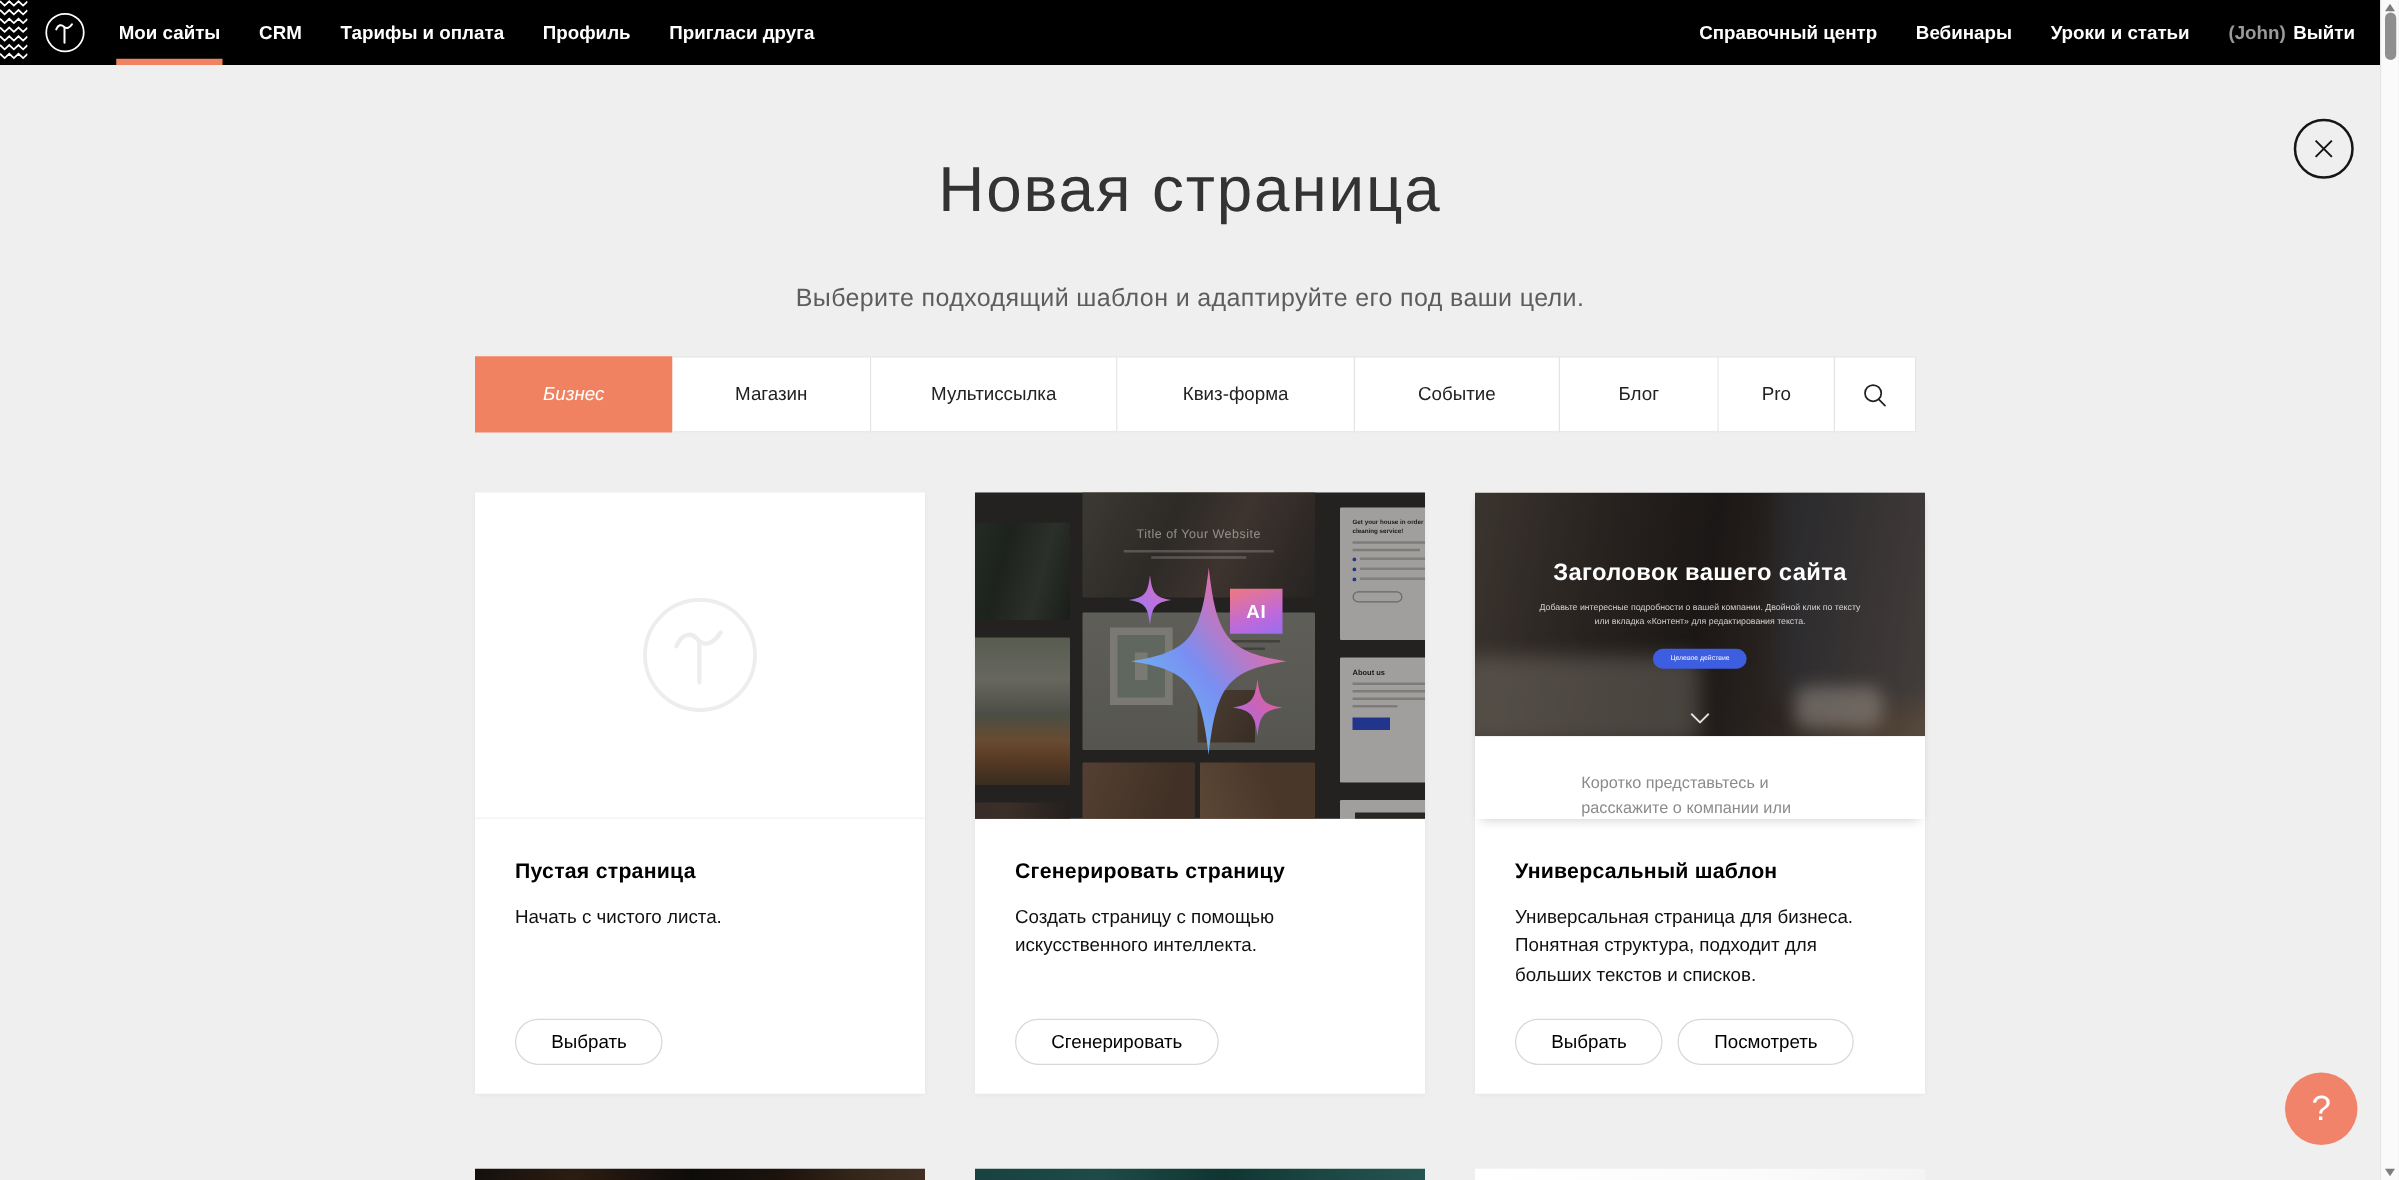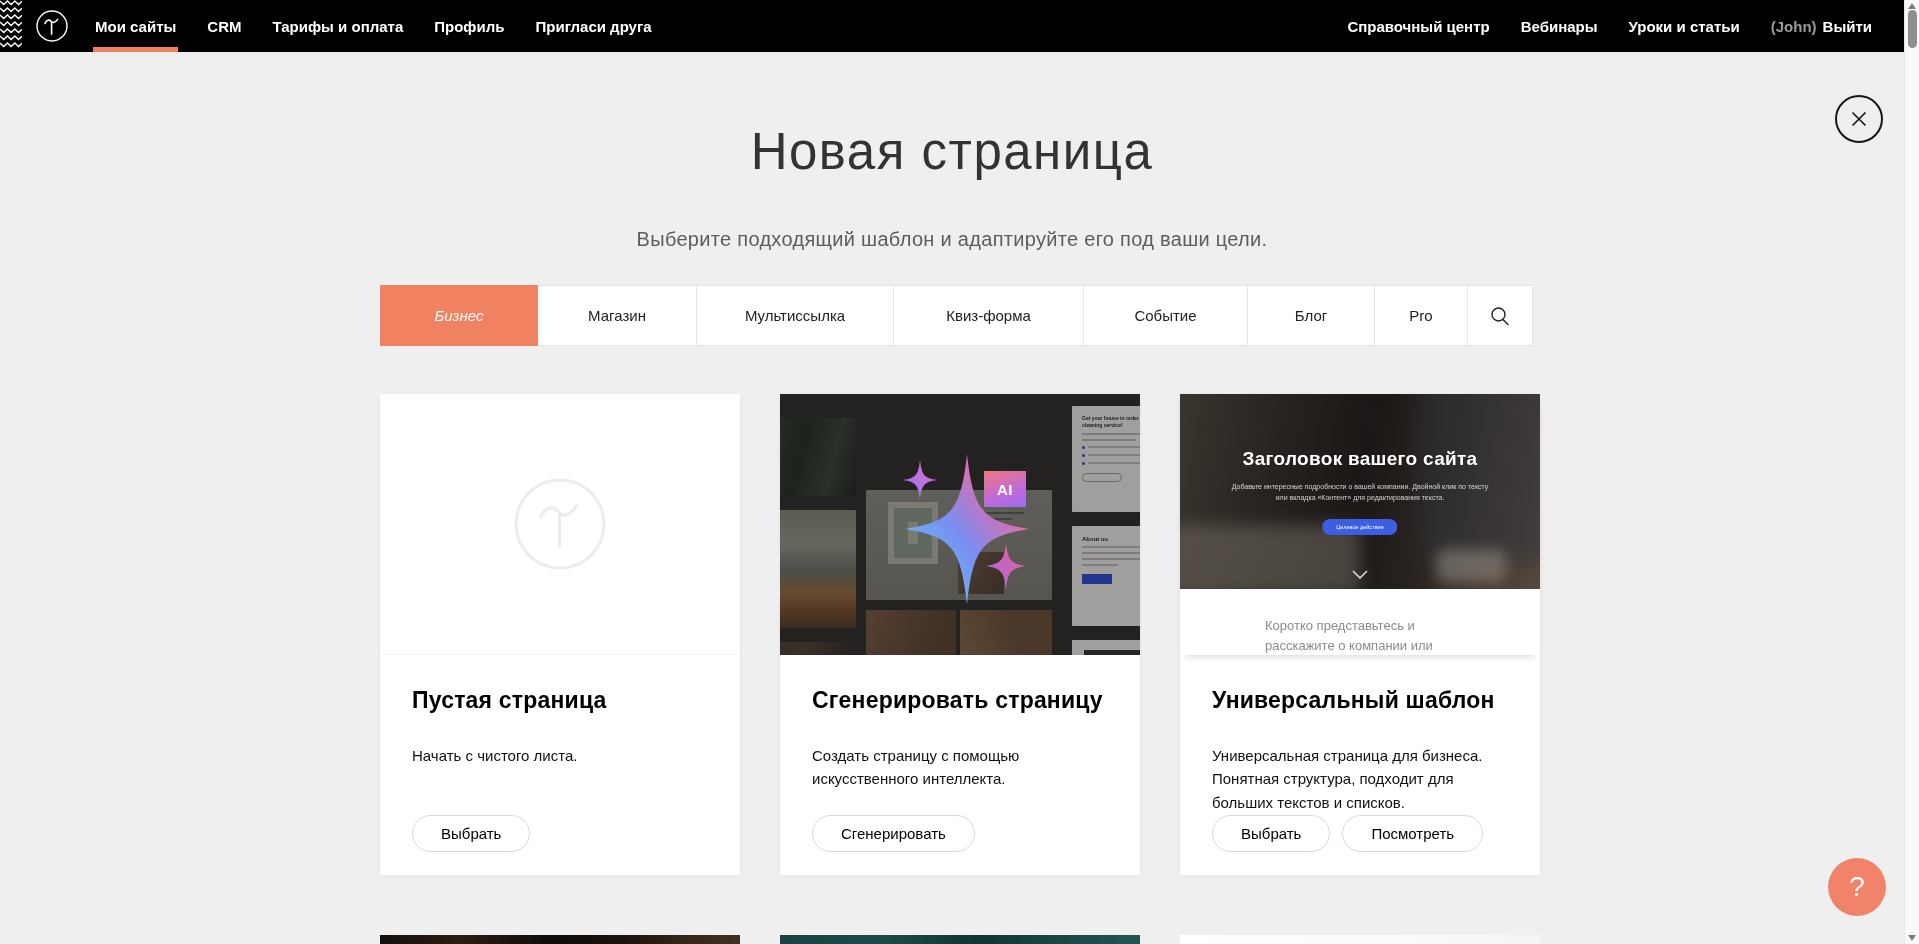--- a/index.html
+++ b/index.html
@@ -7,21 +7,21 @@
   body { font-family:"Liberation Sans", sans-serif; }
   .screen { position:relative; width:1919px; height:944px; background:#efefef; overflow:hidden; }
 
   
   .header { position:absolute; top:0; left:0; width:1904px; height:52px; background:#000; display:flex; align-items:stretch; z-index:20; }
   .zigzag { width:22px; height:52px; flex:0 0 22px; }
   .logo-wrap { display:flex; align-items:center; margin-left:13px; }
   .nav { display:flex; align-items:stretch; margin-left:26px; gap:31px; }
   .nav-item { position:relative; display:flex; align-items:center; color:#fff; font-size:15px; font-weight:bold; cursor:pointer; white-space:nowrap; }
   .nav-item.active::after { content:""; position:absolute; left:-2px; right:-2px; bottom:0; height:5px; background:#F08262; }
-  .nav-right { display:flex; align-items:stretch; gap:31px; margin-left:auto; padding-right:32px; }
+  .nav-right { display:flex; align-items:stretch; gap:31px; margin-left:auto; padding-right:20px; }
   .user-chunk { display:flex; align-items:center; gap:6px; font-size:15px; font-weight:bold; cursor:pointer; }
   .user-chunk .uname { color:#9a9a9a; }
   .user-chunk .ulogout { color:#fff; }
 
   
   .close-btn { position:absolute; left:1835px; top:95px; width:48px; height:48px; border-radius:50%; border:2px solid #161616; background:transparent; display:flex; align-items:center; justify-content:center; cursor:pointer; }
 
   
   .page-title { position:absolute; top:122px; left:0; width:1904px; text-align:center; font-size:51px; font-weight:300; color:#333; letter-spacing:1.5px; }
   .page-subtitle { position:absolute; top:228px; left:0; width:1904px; text-align:center; font-size:20px; font-weight:300; color:#5d5d5d; letter-spacing:.3px; }
@@ -37,21 +37,21 @@
   .tab:nth-child(6){ width:127px; }
   .tab:nth-child(7){ width:93px; }
   .tab:nth-child(8){ width:65px; }
   .tab.active { background:#F08262; border:none; color:#fff;font-style:italic; }
 
   
   .grid { position:absolute; left:380px; top:394px; width:1160px; display:flex; gap:40px; }
   .card { width:360px; height:481px; background:#fff; position:relative; box-shadow:0 1px 4px rgba(0,0,0,.05); cursor:pointer; }
   .card-img { position:relative; height:261px; overflow:hidden; z-index:1; }
   .card-body { padding:32px 32px 0 32px; }
-  .card-title { font-size:23px; font-weight:bold; color:#000; margin-bottom:30px; letter-spacing:.2px; }
+  .card-title { font-size:17px; font-weight:bold; color:#000; margin-bottom:15px; letter-spacing:.2px; }
   .card-desc { font-size:15px; color:#111; line-height:1.55; max-width:280px; }
   .card-actions { position:absolute; left:32px; bottom:23px; display:flex; gap:12px;align-items:center; }
   .pill-btn { height:37px; padding:0 28px; border-radius:19px; border:1px solid #d8d8d8; background:#fff; font-size:15px; color:#000; font-family:"Liberation Sans",sans-serif; cursor:pointer; }
 
   
   .blank-img { display:flex; align-items:center; justify-content:center; border-bottom:1px solid #f1f1f1; height:261px; }
 
   
   .collage { background:#2d2a29; height:261px; }
   .tile { position:absolute; border-radius:1px; }
@@ -212,20 +212,25 @@
       <div class="card-actions">
         <button class="pill-btn">Выбрать</button>
       </div>
     </div>
 
     <div class="card">
       <div class="card-img collage">
         <div class="tile t-l1"></div>
         <div class="tile t-l2"></div>
         <div class="tile t-l3"></div>
+        <div class="tile t-c1">
+          <div class="thumb-title">Title of Your Website</div>
+          <div class="bar b1"></div>
+          <div class="bar b2"></div>
+        </div>
         <div class="tile t-c2">
           <div class="frame"></div>
           <div class="ppl"></div>
           <div class="bar b1"></div>
           <div class="bar b2"></div>
         </div>
         <div class="tile t-c3a"></div>
         <div class="tile t-c3b"></div>
         <div class="tile t-r1">
           <div class="mini-h">Get your house in order with a smart cleaning service!</div>

